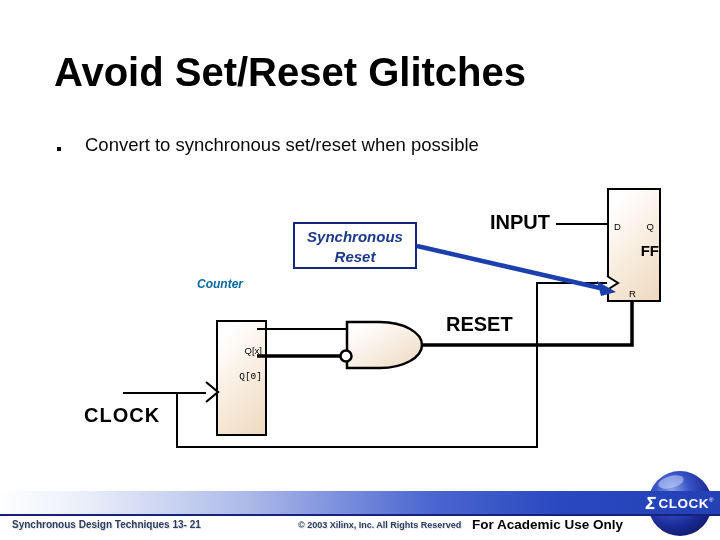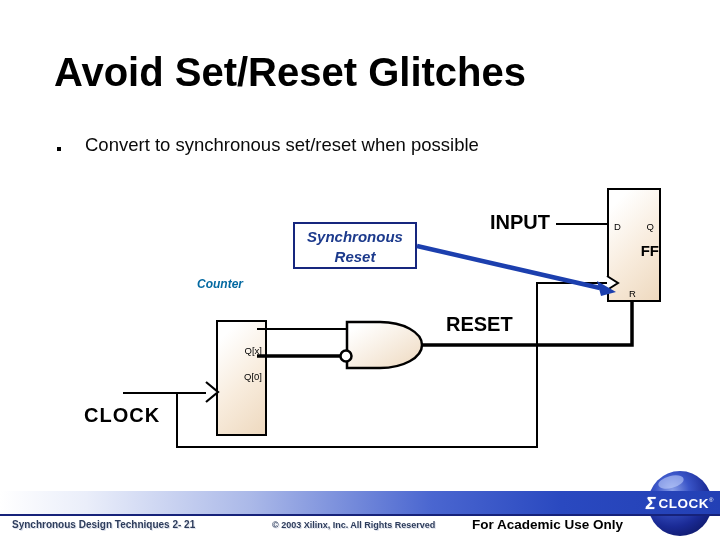--- a/index.html
+++ b/index.html
@@ -39,21 +39,21 @@
   .globe-hl{position:absolute;left:658px;top:476px;width:26px;height:12px;border-radius:50%;z-index:1;
         background:rgba(200,215,255,.55);transform:rotate(-15deg);}
   .logo-row{position:absolute;left:646px;top:493px;height:21px;z-index:3;display:flex;align-items:center;}
   .logo-glyph{color:#fff;font-weight:bold;font-style:italic;font-size:16px;margin-right:3px;
         text-shadow:0 0 1px #fff;}
   .logo-brand{color:#fff;font-weight:bold;font-size:13.5px;letter-spacing:.5px;}
   .logo-reg{color:#fff;font-size:6px;vertical-align:top;position:relative;top:-4px;}
 
   .footer-left{position:absolute;left:12px;top:519px;font-size:10px;font-weight:bold;color:#2e3d5c;
         text-shadow:1px 1px 0 #dde1ec;z-index:3;}
-  .footer-center{position:absolute;left:272px;top:520px;font-size:9px;font-weight:bold;color:#2e3d5c;
+  .footer-center{position:absolute;left:298px;top:520px;font-size:9px;font-weight:bold;color:#2e3d5c;
         text-shadow:1px 1px 0 #dde1ec;z-index:3;}
   .footer-right{position:absolute;left:472px;top:517px;font-size:13.5px;font-weight:bold;color:#000;z-index:3;}
 </style>
 </head>
 <body>
 
 <div class="slide">
 
   <div class="title">Avoid Set/Reset Glitches</div>
 
@@ -63,21 +63,21 @@
   <div class="gradbox" id="ff-box">
     <span class="pin" style="left:5px;top:31px;">D</span>
     <span class="pin" style="right:5px;top:31px;">Q</span>
     <span class="ff-name">FF</span>
     <span class="pin" style="left:20px;top:98px;">R</span>
   </div>
 
   <div id="counter-label">Counter</div>
   <div class="gradbox" id="counter-box">
     <span class="counter-pin" style="top:23px;">Q[x]</span>
-    <span class="counter-pin" style="top:49px;">Q[0]</span>
+    <span class="counter-pin" style="top:49px;font-family:Liberation Mono, monospace;">Q[0]</span>
   </div>
 
   <div class="sync-box">Synchronous Reset</div>
 
   <div class="biglabel" id="input-label">INPUT</div>
   <div class="biglabel" id="reset-label">RESET</div>
   <div class="biglabel" id="clock-label">CLOCK</div>
 
   <svg class="wires" width="720" height="540" viewBox="0 0 720 540">
     <defs>
@@ -103,17 +103,17 @@
   </svg>
 
   <div class="globe"></div>
   <div class="globe-hl"></div>
   <div class="footer-bar"></div>
   <div class="logo-row">
     <span class="logo-glyph">Σ</span>
     <span class="logo-brand">CLOCK</span>
     <span class="logo-reg">®</span>
   </div>
-  <div class="footer-left">Synchronous Design Techniques 2- 21</div>
+  <div class="footer-left">Synchronous Design Techniques 13- 21</div>
   <div class="footer-center">© 2003 Xilinx, Inc. All Rights Reserved</div>
   <div class="footer-right">For Academic Use Only</div>
 
 </div>
 
 </body></html>

